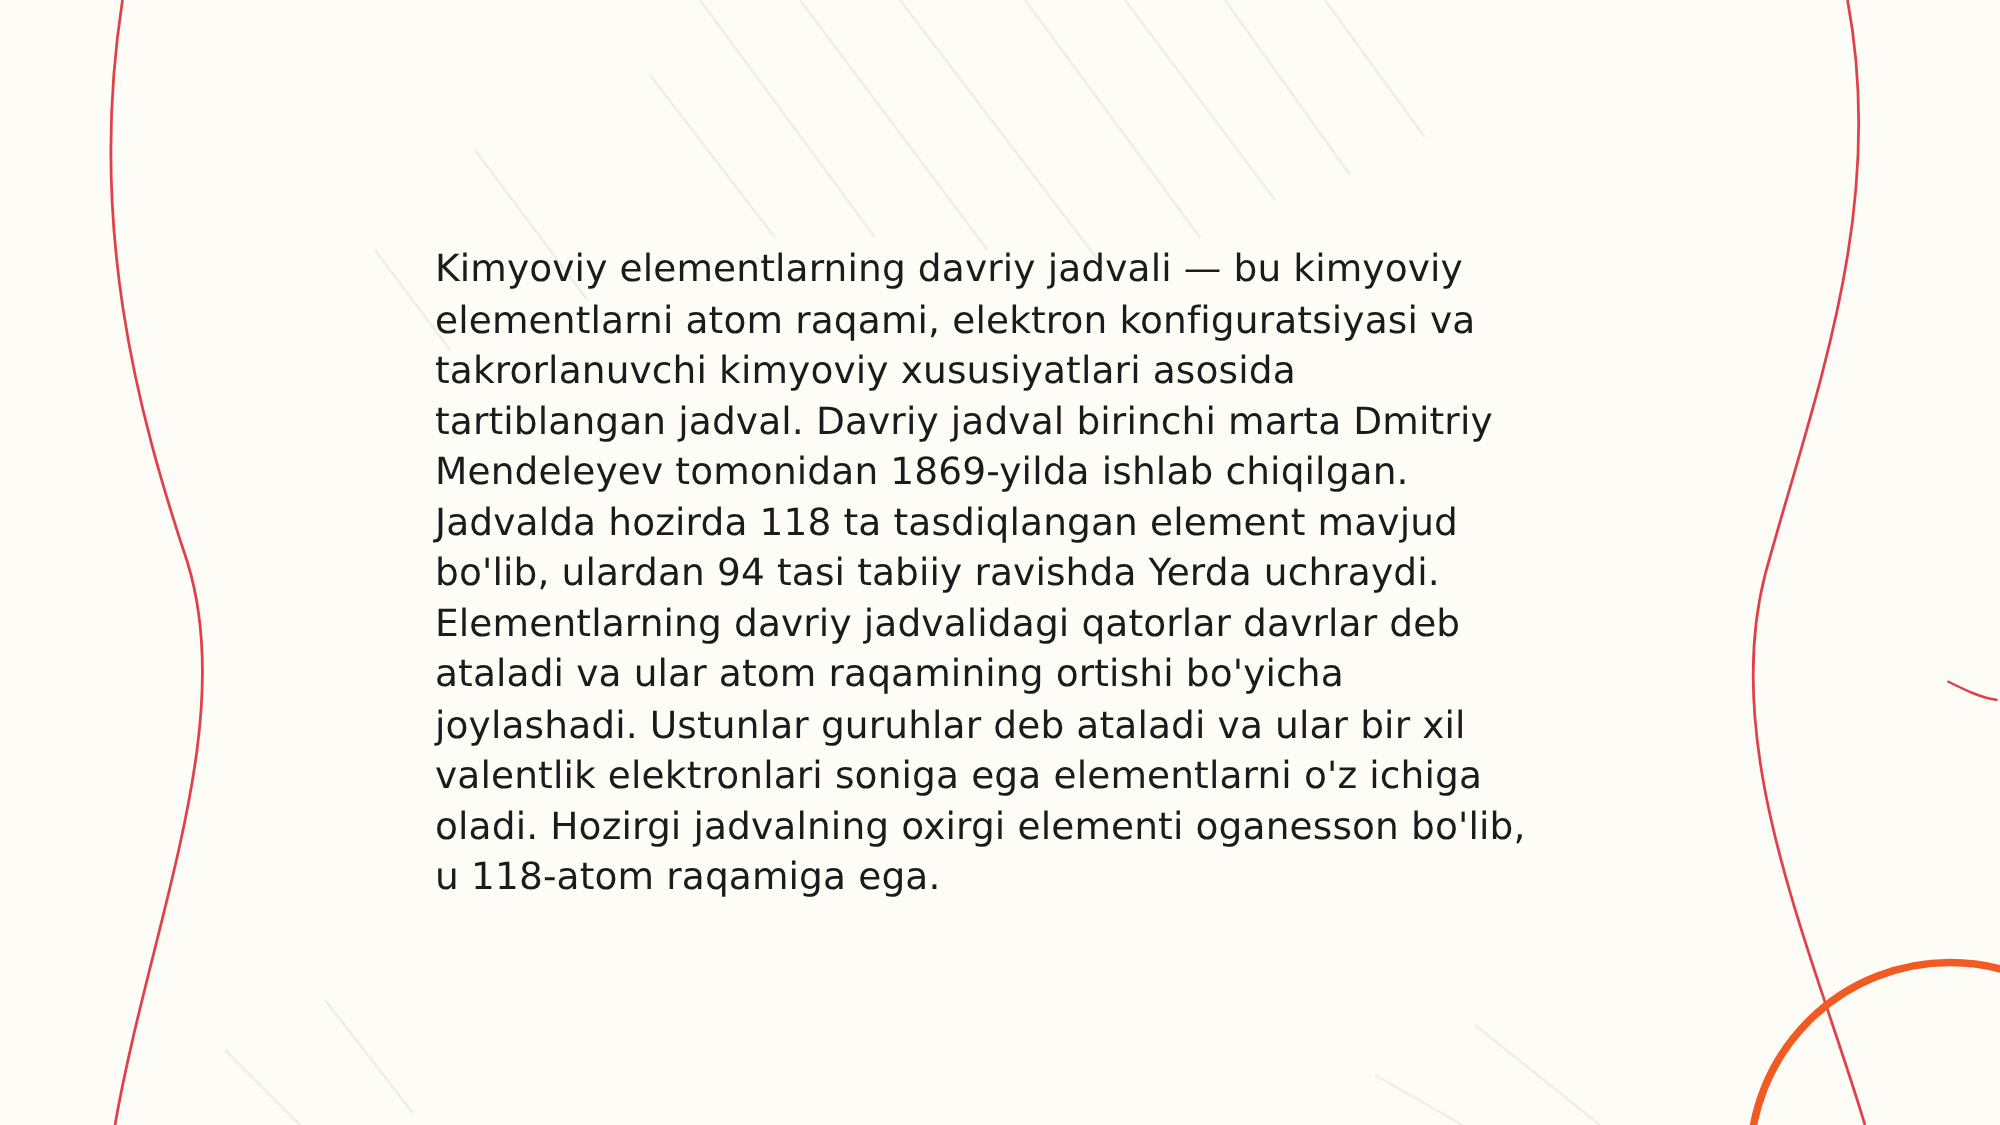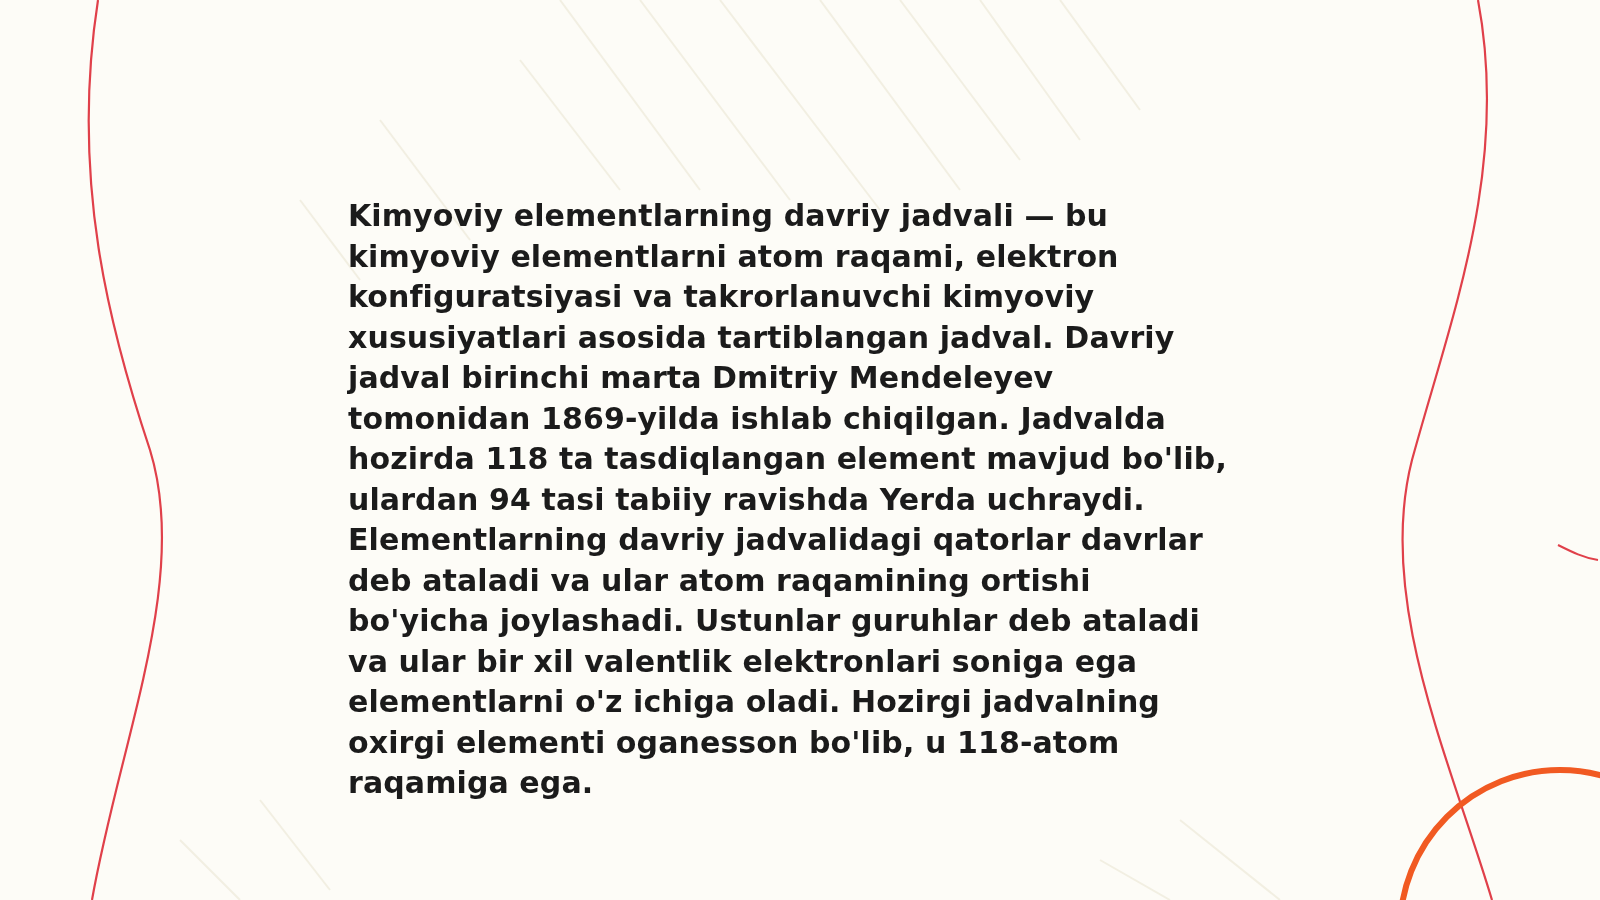--- a/index.html
+++ b/index.html
@@ -13,21 +13,20 @@
     background: #fdfcf7;
     font-family: "DejaVu Sans", sans-serif;
   }
 
   .slide {
     position: relative;
     width: 1600px;
     height: 900px;
     background: #fdfcf7;
     overflow: hidden;
-    font-weight: bold;
   }
 
   
   .bg-decor {
     position: absolute;
     inset: 0;
     width: 1600px;
     height: 900px;
     pointer-events: none;
   }

